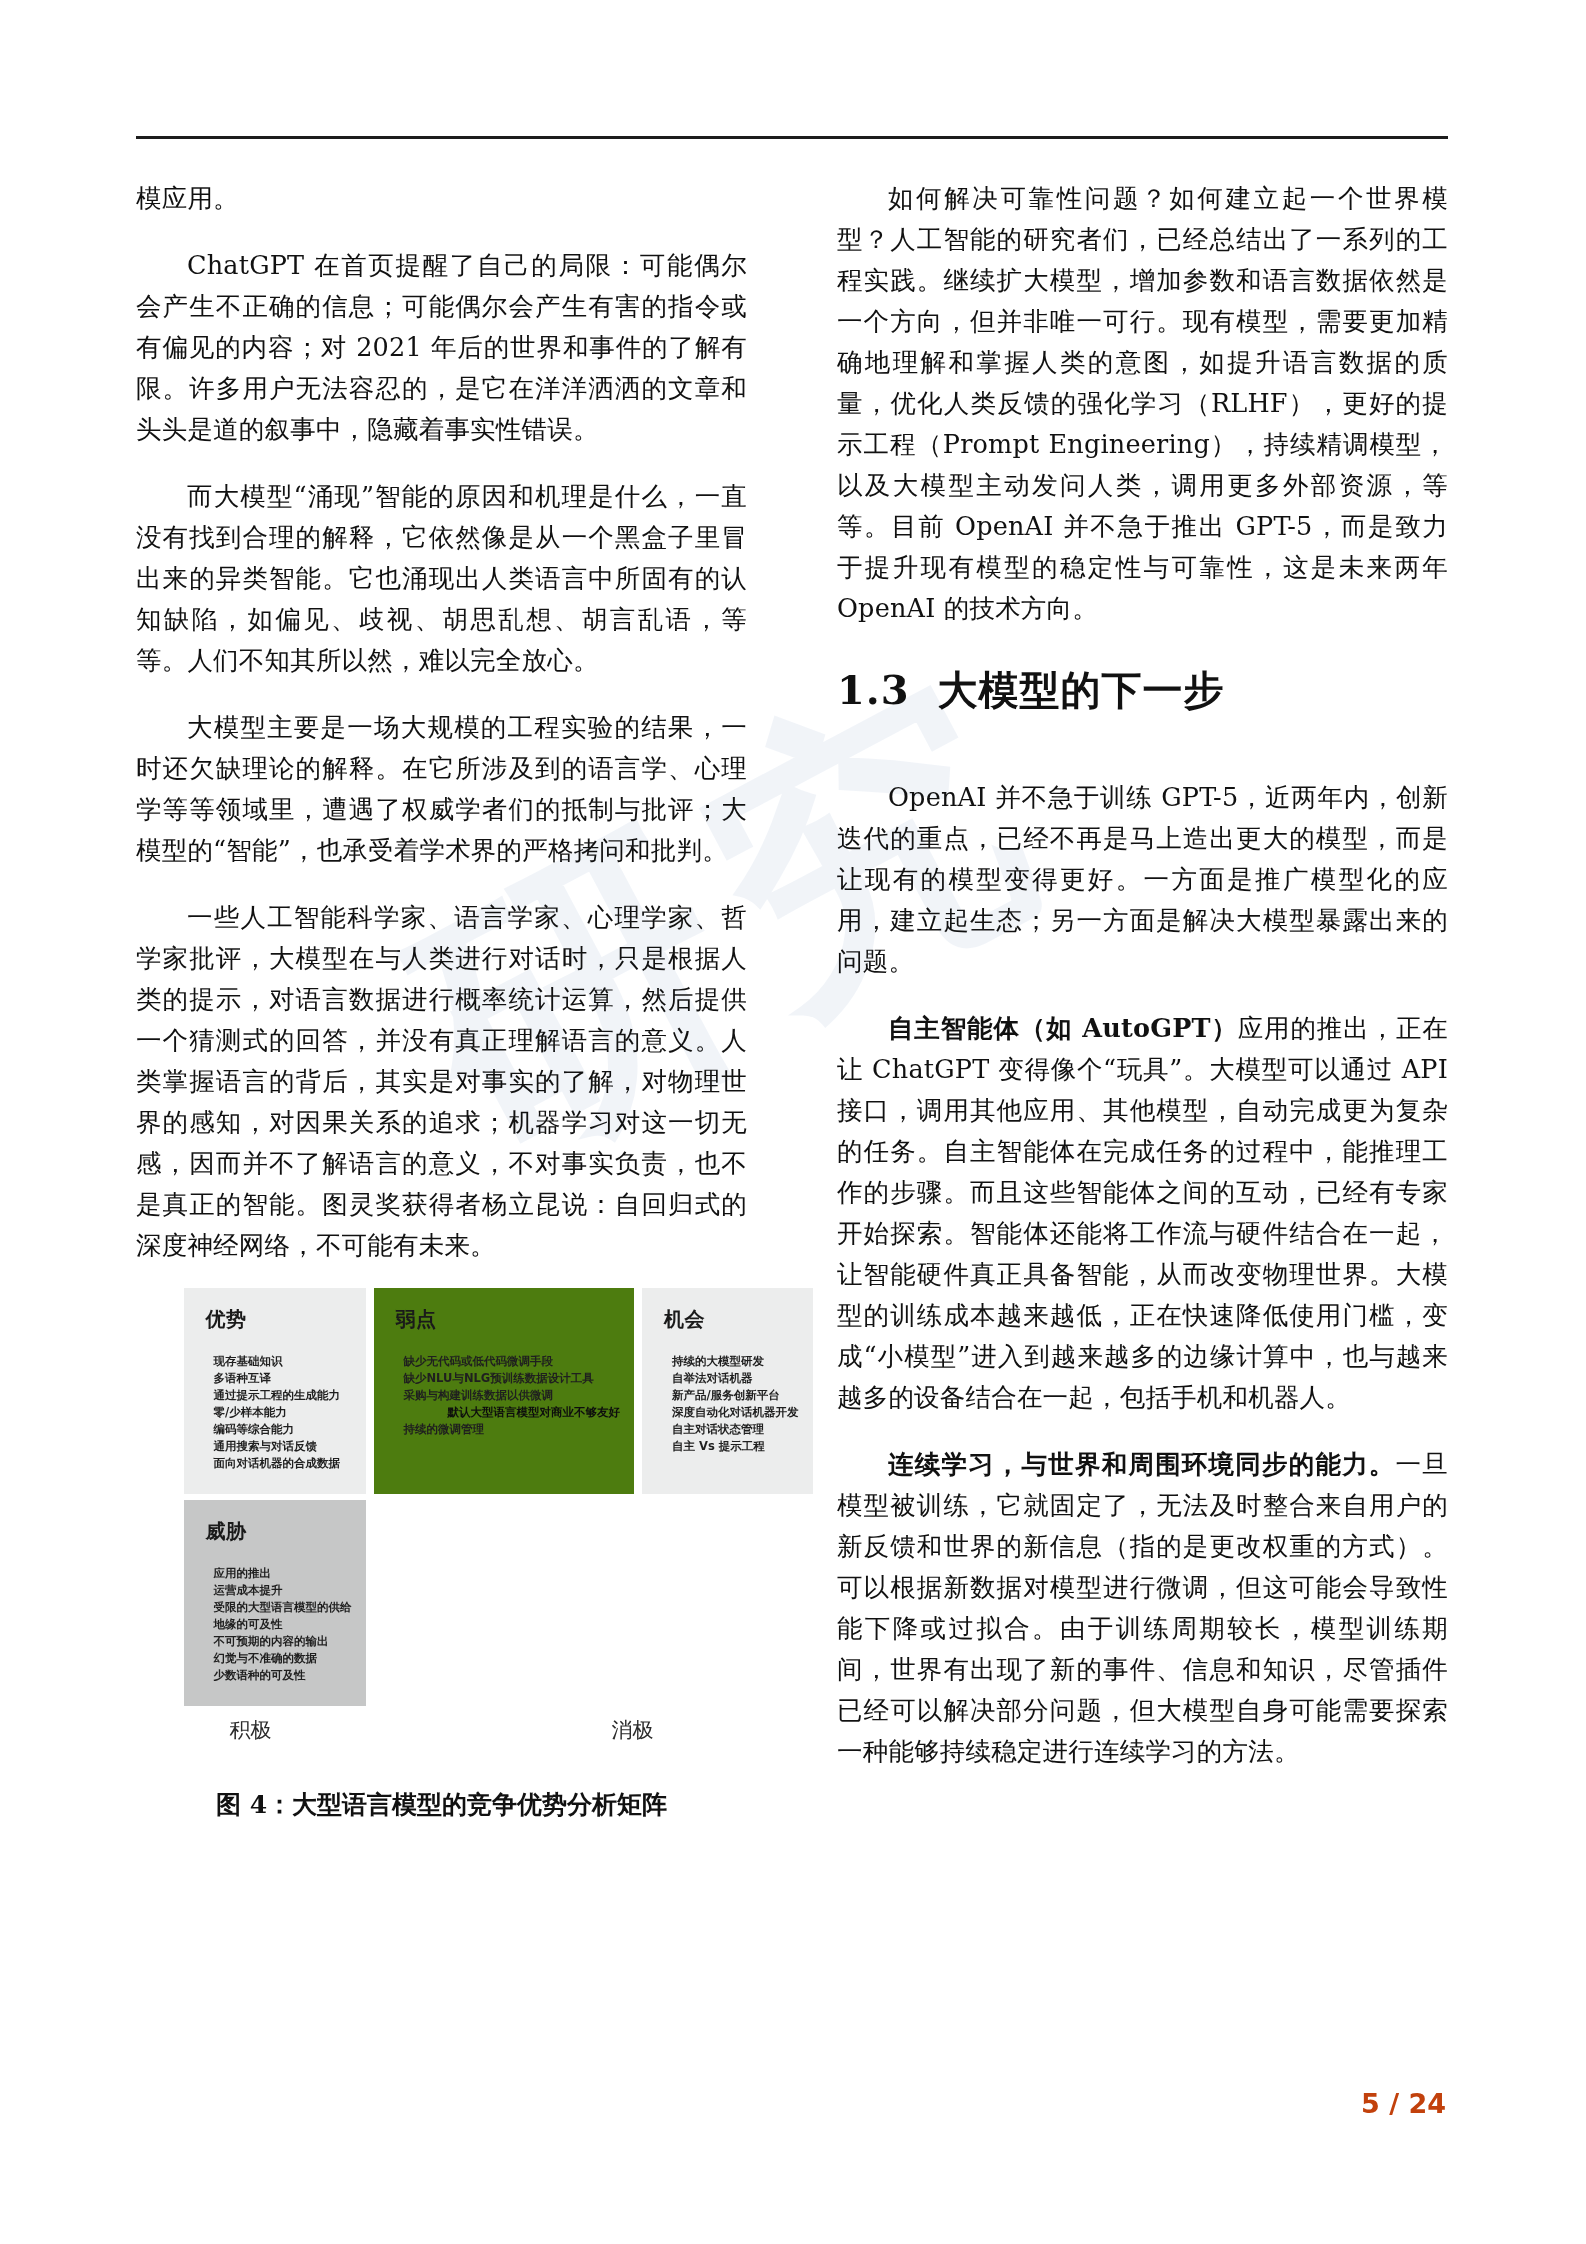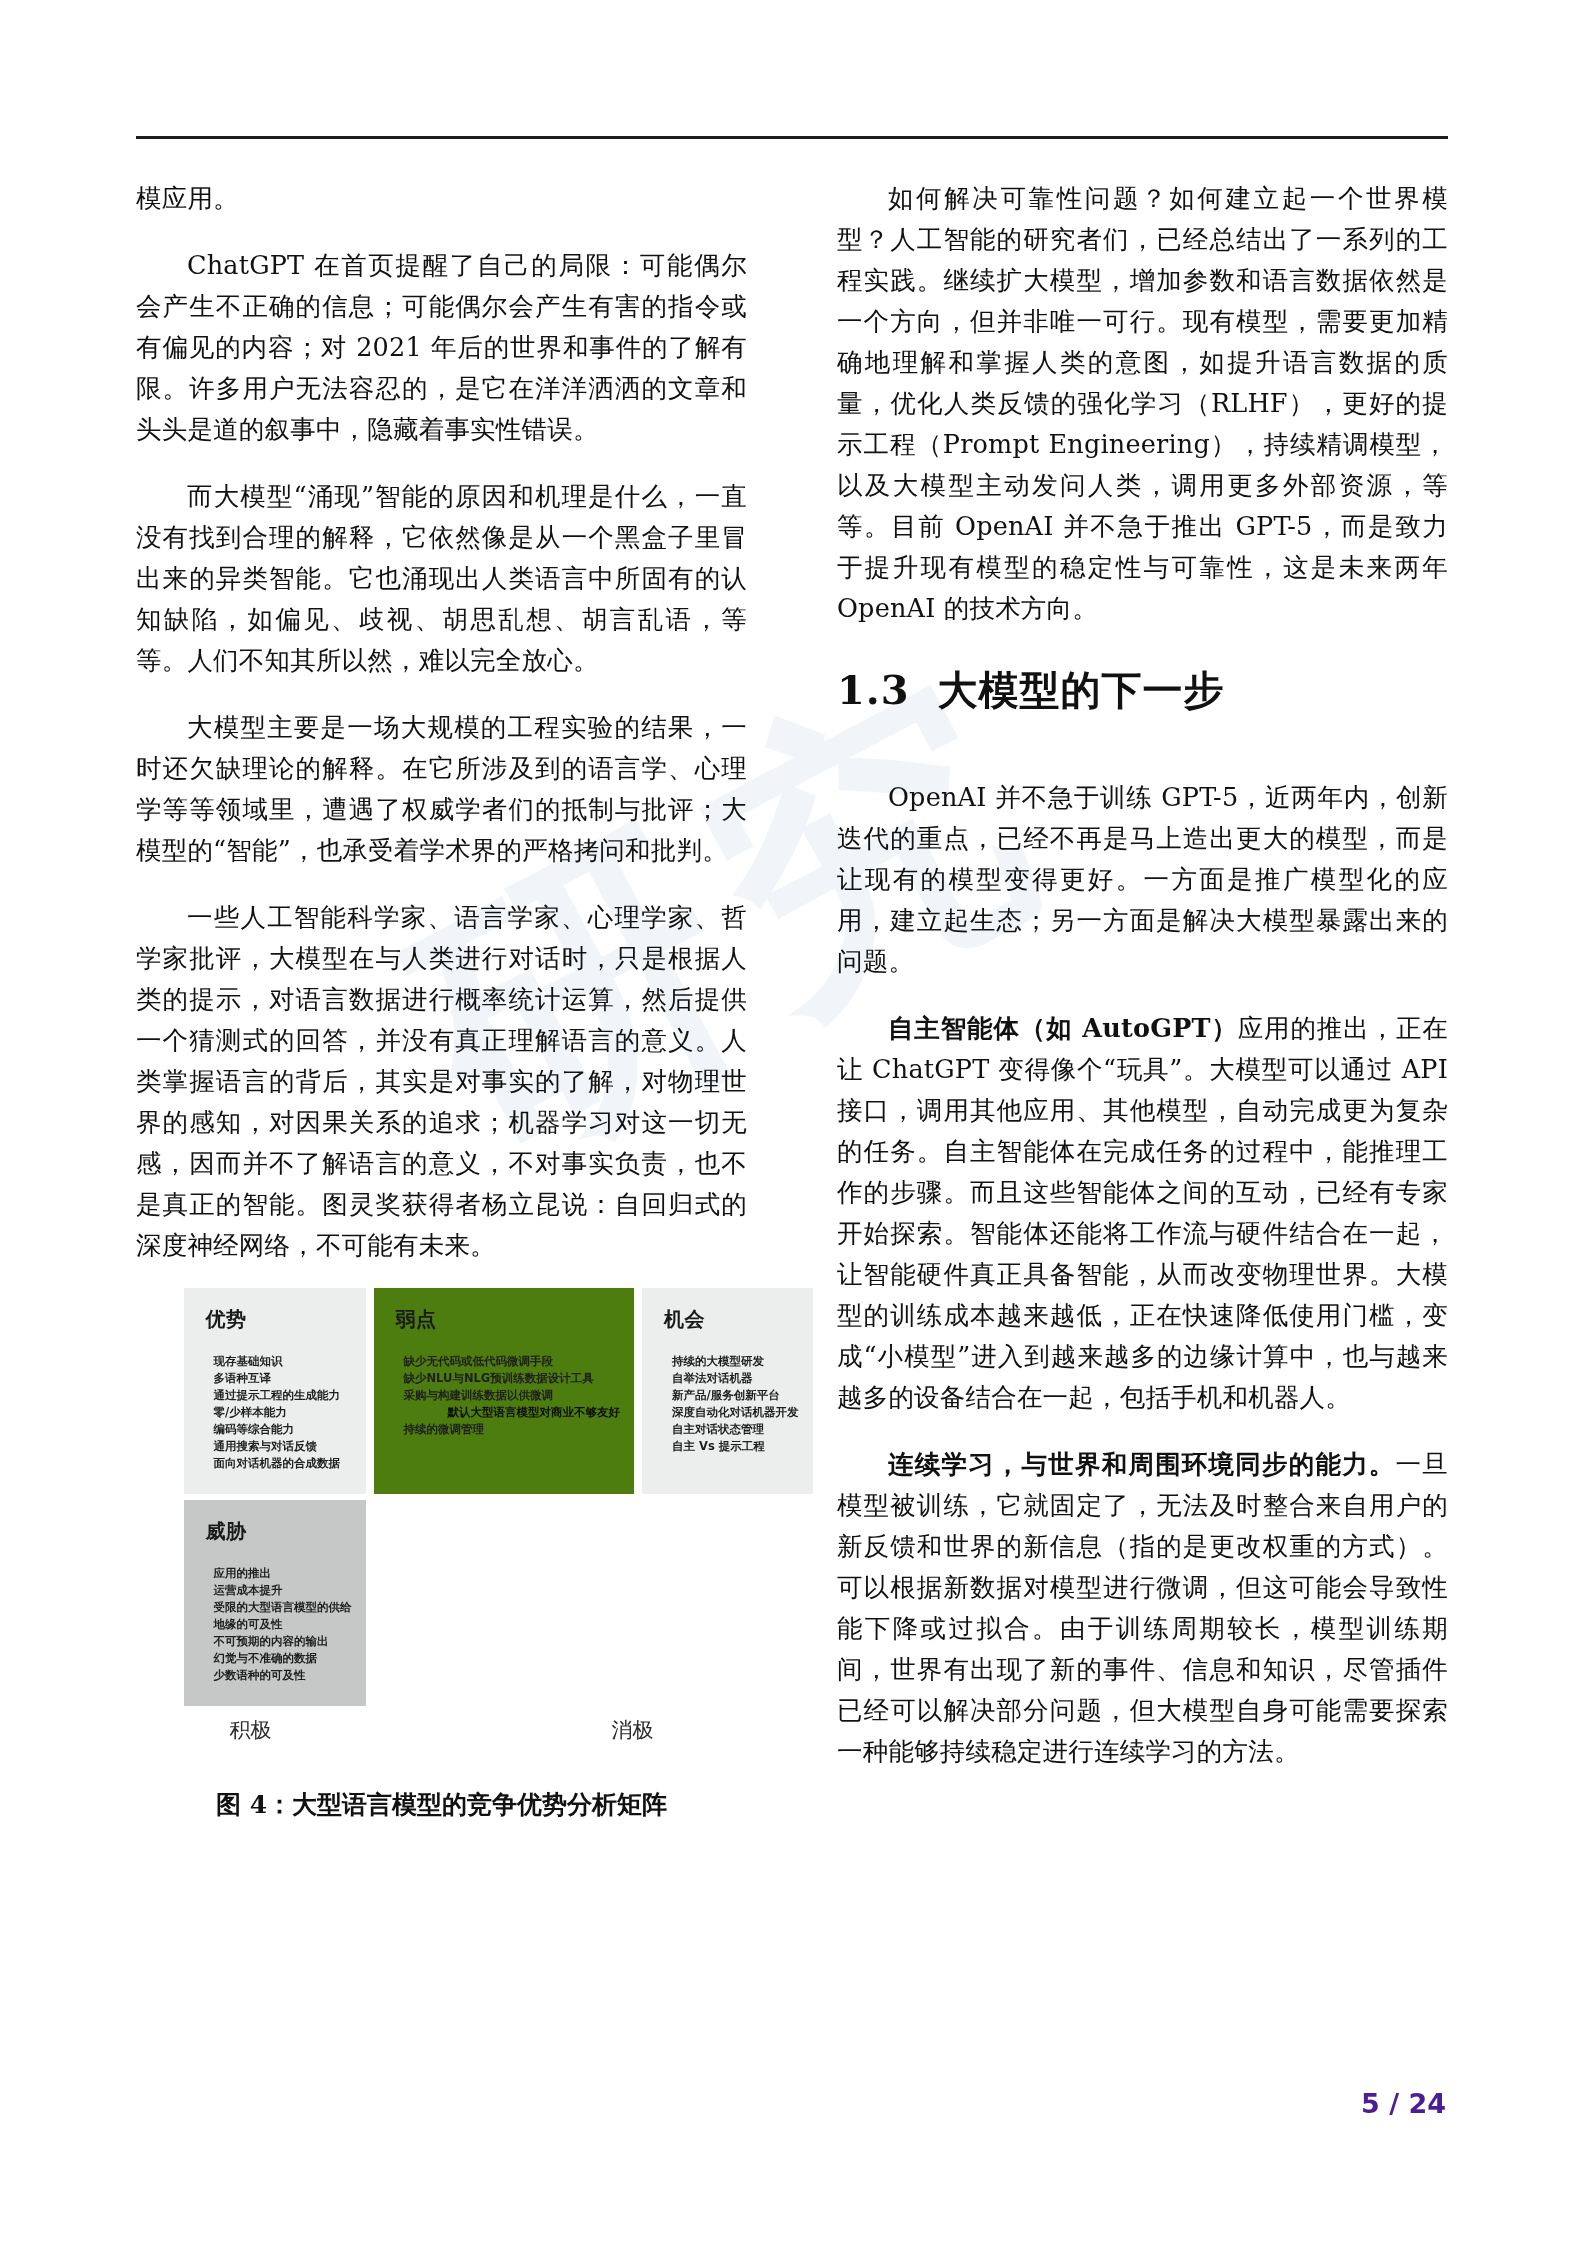--- a/index.html
+++ b/index.html
@@ -166,21 +166,21 @@
     color: #111111;
     font-weight: 700;
   }
 
   .page-number {
     position: absolute;
     right: 140px;
     top: 2088px;
     font-family: "DejaVu Sans", "Liberation Sans", sans-serif;
     font-size: 27px;
-    color: #4c1d95;
+    color: #c2410c;
     font-weight: 700;
     z-index: 4;
   }
 </style>
 </head>
 <body>
 
 <div class="page">
 
   <div class="watermark">

